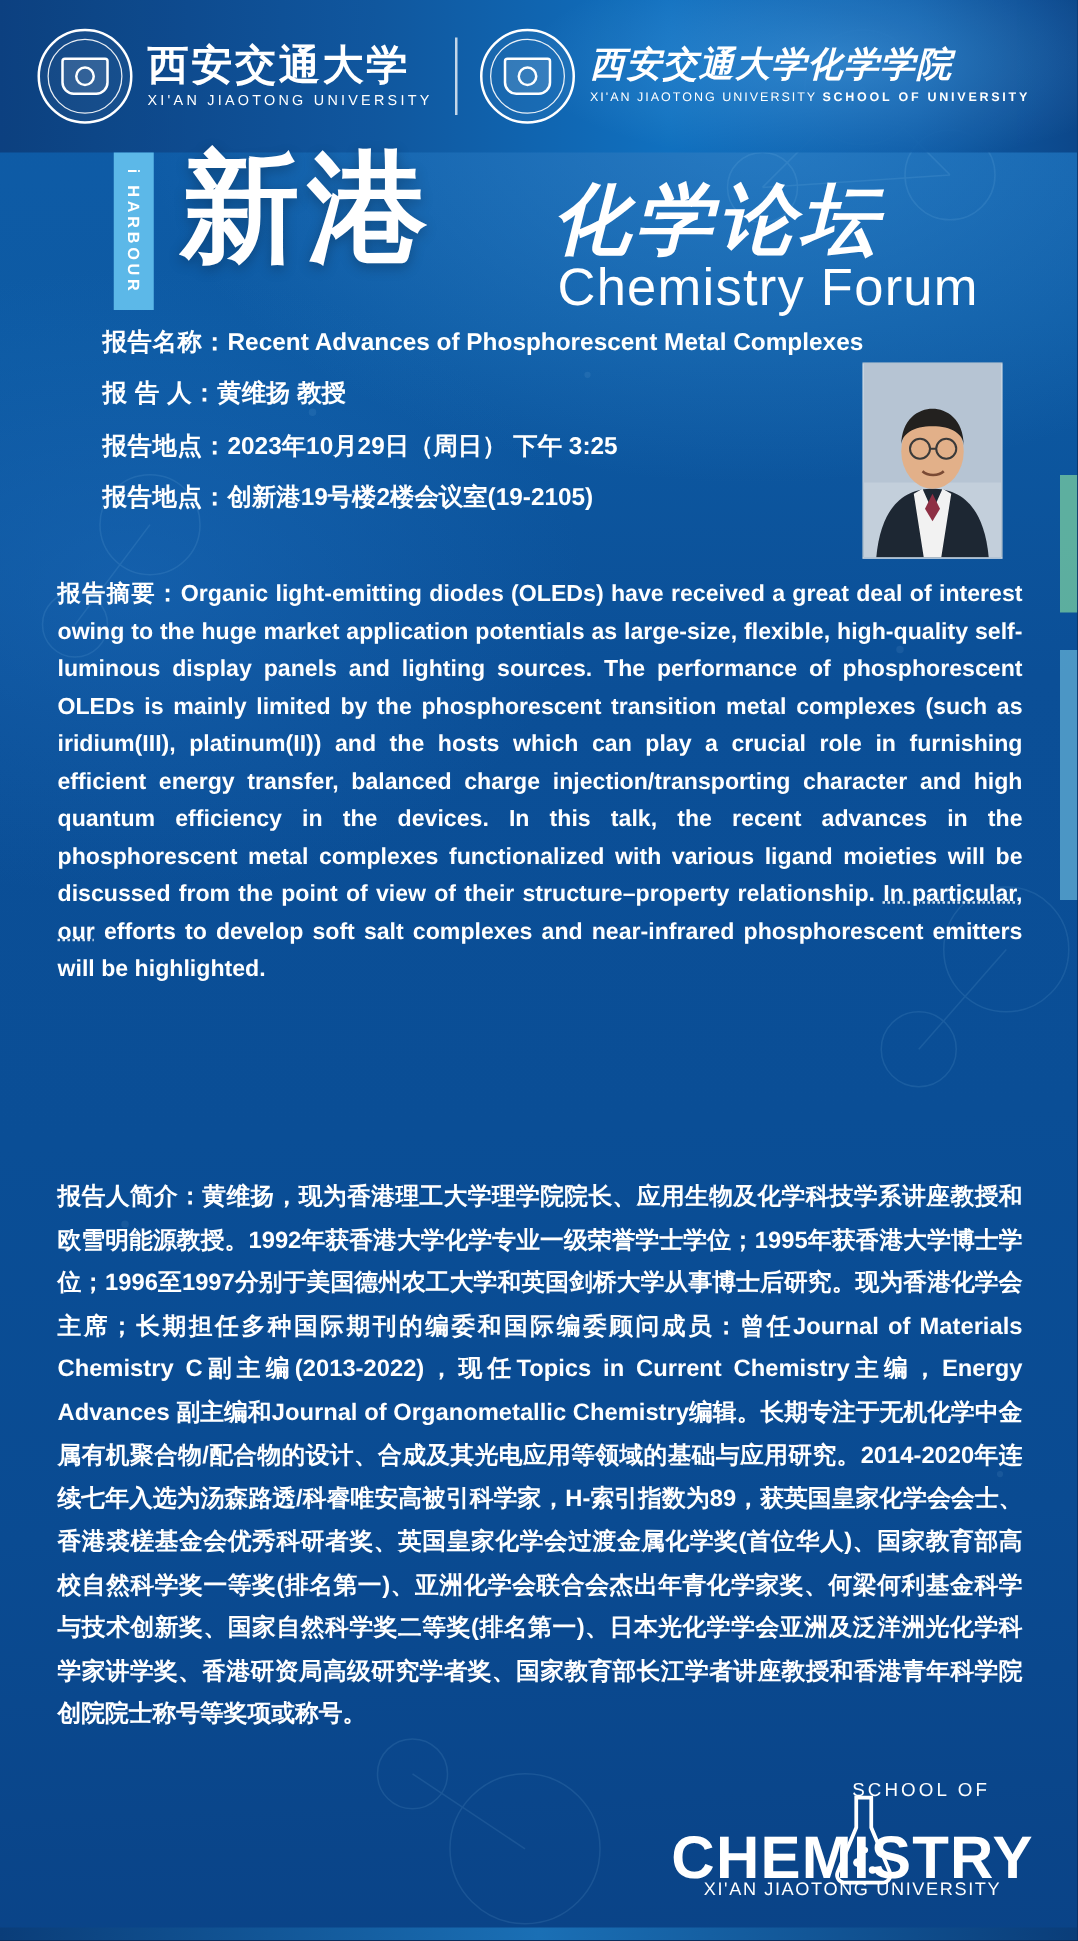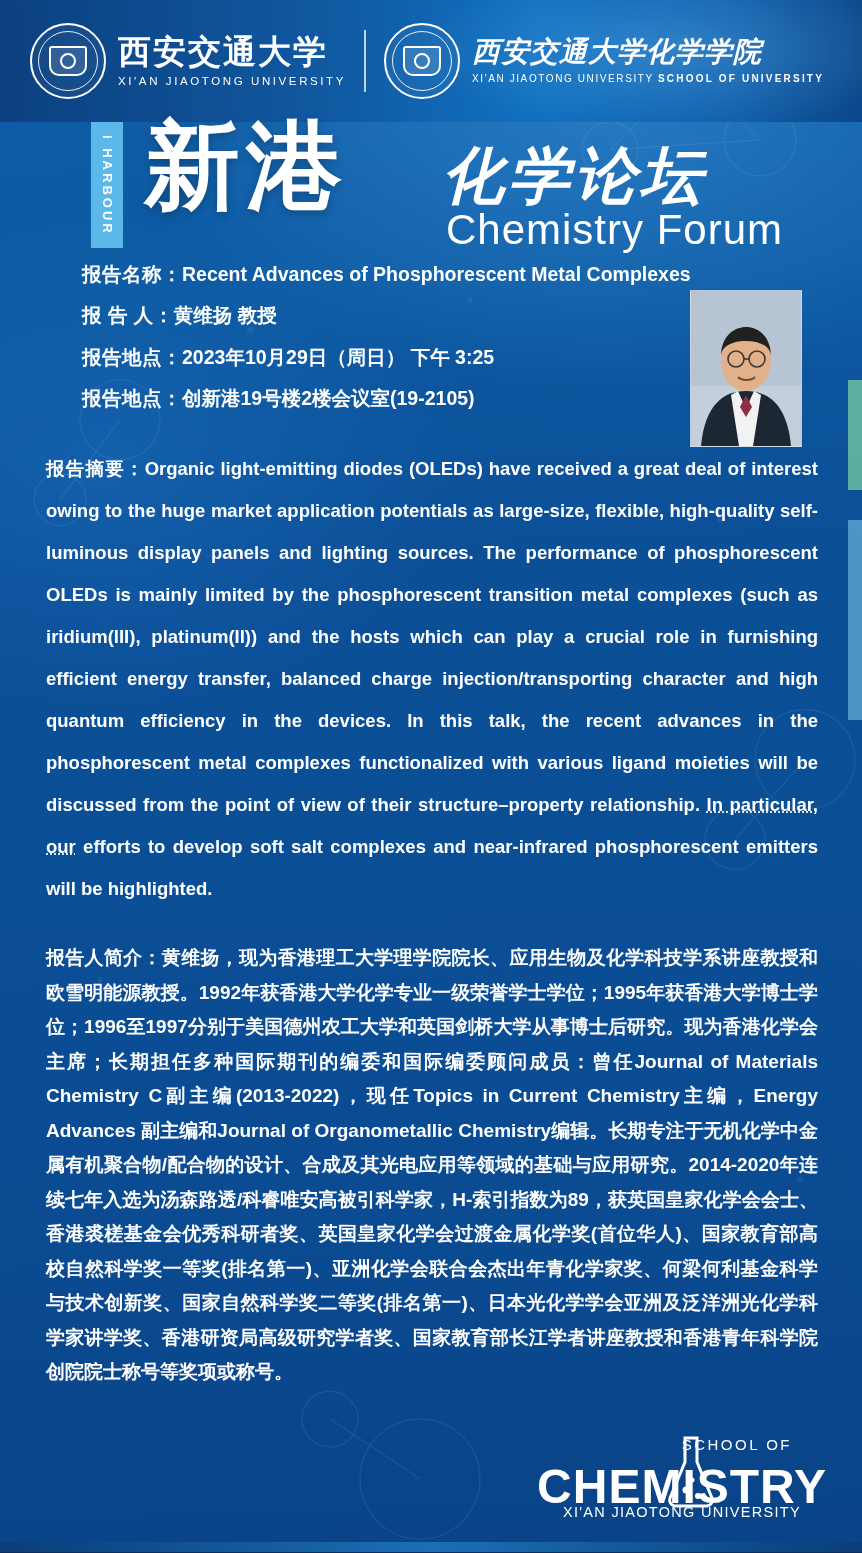--- a/index.html
+++ b/index.html
@@ -193,26 +193,26 @@
     height: 155px;
     border: 1px solid rgba(255,255,255,0.35);
     overflow: hidden;
     background: linear-gradient(180deg,#b9c9d8 0%, #8fa6bb 100%);
   }
   .portrait svg { display: block; width: 100%; height: 100%; }
 
   
   .abstract {
     position: absolute;
-    left: 46px; top: 448px;
+    left: 46px; top: 460px;
     width: 772px;
     color: #ffffff;
     font-size: 18.5px;
     font-weight: bold;
-    line-height: 42px;
+    line-height: 30px;
     text-align: justify;
     text-justify: inter-word;
   }
   .abstract .lead { letter-spacing: 0.5px; }
   .underline-dotted {
     text-decoration: underline;
     text-decoration-style: dotted;
     text-decoration-color: rgba(255,255,255,0.85);
   }
 
@@ -236,21 +236,21 @@
     bottom: 32px;
     width: 300px;
     height: 100px;
     color: #ffffff;
     text-align: center;
   }
   .bl-top {
     font-size: 15px;
     letter-spacing: 2.5px;
     position: absolute;
-    right: 40px; top: 16px;
+    right: 40px; top: 4px;
   }
   .bl-main {
     font-size: 48px;
     font-weight: bold;
     letter-spacing: 1px;
     position: absolute;
     left: 0; top: 18px;
     width: 300px;
     margin-top: 21px;
   }

